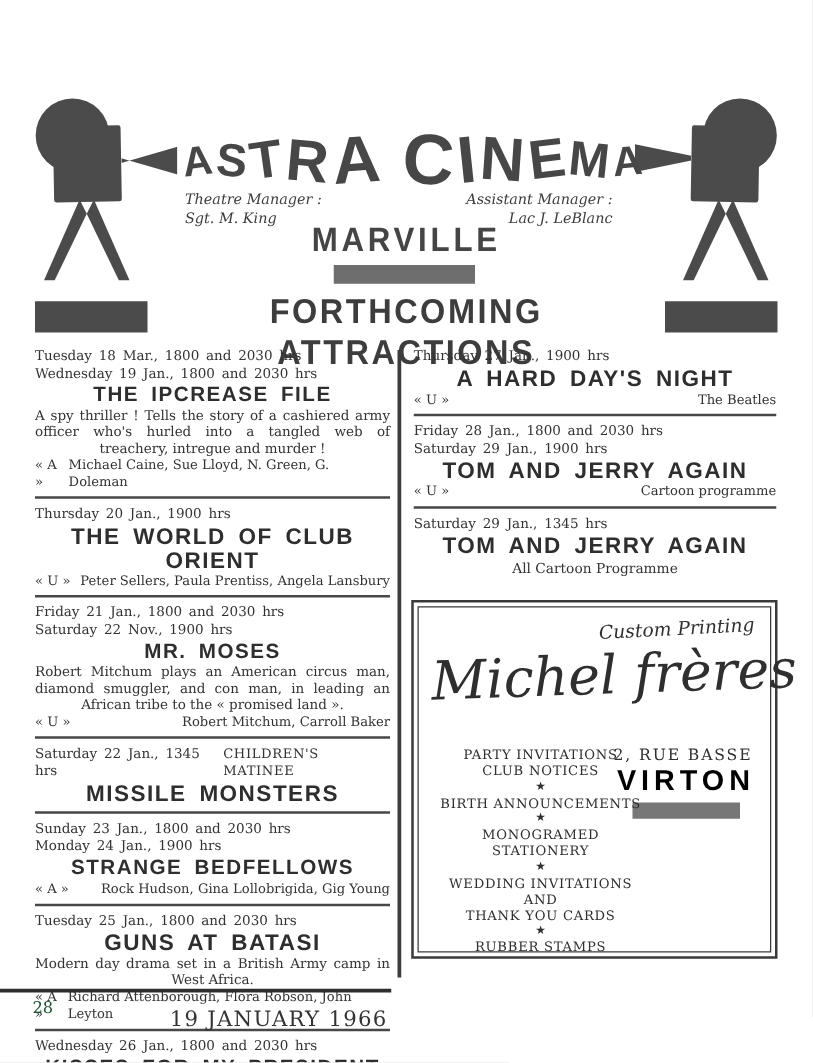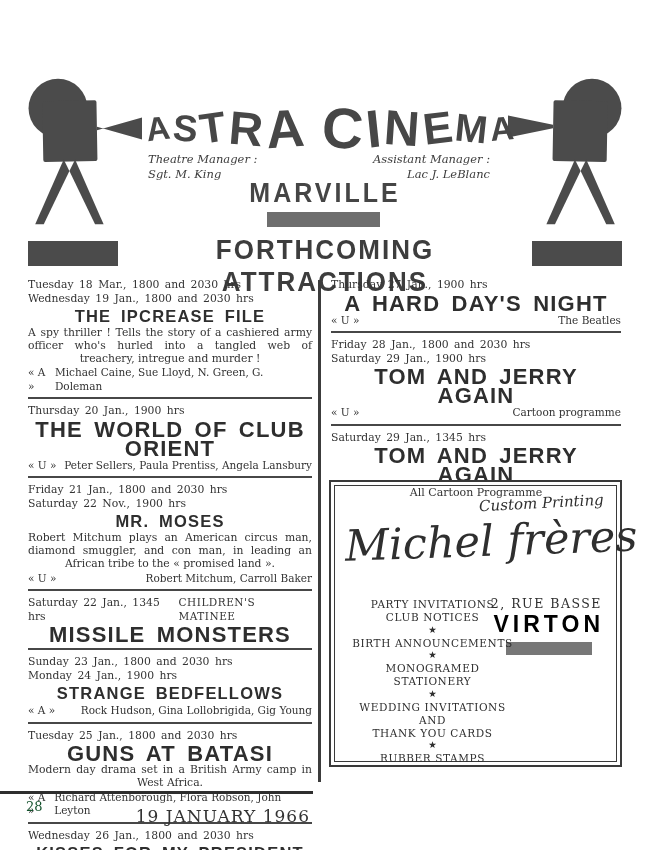--- a/index.html
+++ b/index.html
@@ -55,21 +55,21 @@
   
   .col { position:absolute; top:278px; }
   .col-left  { left:28px;  width:284px; }
   .col-right { left:331px; width:290px; }
   .col-divider { position:absolute; left:318px; top:280px; width:2.5px; height:502px; background:#3c3c3c; }
 
   .dl { font-size:10.8px; line-height:13.5px; word-spacing:2px; color:#333; }
   .ft { font-family:"Liberation Sans", sans-serif; font-weight:700; font-size:16.5px;
         line-height:19px; letter-spacing:1.2px; word-spacing:4px; text-align:center;
         color:#2e2e2e; margin:2px 0 1px; }
-  .ft.big { font-size:22px;text-align:center; }
+  .ft.big { font-size:18px;text-align:center; }
   .fd { font-size:10.8px; line-height:12.8px; text-align:justify; text-align-last:center;
         color:#333; margin-bottom:1px; }
   .cr { display:flex; justify-content:space-between; align-items:baseline;
         font-size:10.5px; line-height:13.5px; color:#333; }
   .matinee { letter-spacing:0.5px; }
   .subtitle { text-align:center; font-size:11px; line-height:14px; margin-top:2px; }
   .rule { height:2px; background:#474747; margin:4px 0 5px; }
 
   
   .ad-frame { position:absolute; left:329px; top:480px; width:293px; height:287px;

